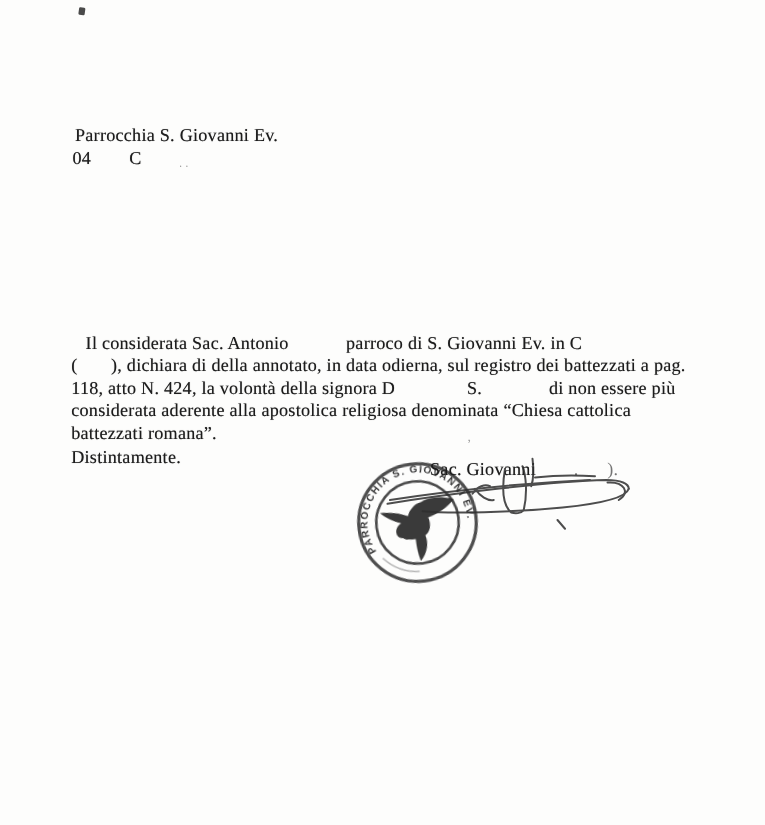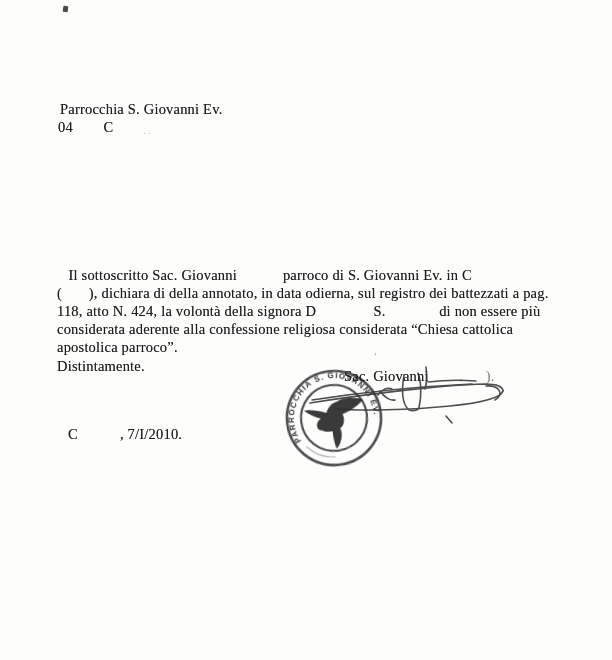--- a/index.html
+++ b/index.html
@@ -53,25 +53,25 @@
 
 <div class="page">
 
   <div class="speck"></div>
 
   <div class="line" style="left:60px;top:101px;">Parrocchia S. Giovanni Ev.</div>
   <div class="line" style="left:58px;top:119px;">04        C</div>
   <div class="line faint dots" style="left:143px;top:125px;">··</div>
 
   <div>
-    <div class="line" style="left:57px;top:267px;">   Il sottoscritto Sac. Giovanni            parroco di S. Giovanni Ev. in C</div>
+    <div class="line" style="left:57px;top:267px;">   Il considerata Sac. Antonio            parroco di S. Giovanni Ev. in C</div>
     <div class="line" style="left:57px;top:285px;">(       ), dichiara di della annotato, in data odierna, sul registro dei battezzati a pag.</div>
     <div class="line" style="left:57px;top:303px;">118, atto N. 424, la volontà della signora D               S.              di non essere più</div>
-    <div class="line" style="left:57px;top:321px;">considerata aderente alla confessione religiosa considerata “Chiesa cattolica</div>
-    <div class="line" style="left:57px;top:339px;">apostolica parroco”.</div>
+    <div class="line" style="left:57px;top:321px;">considerata aderente alla apostolica religiosa denominata “Chiesa cattolica</div>
+    <div class="line" style="left:57px;top:339px;">battezzati romana”.</div>
     <div class="line" style="left:57px;top:358px;">Distintamente.</div>
   </div>
 
   <div class="artifact faint" style="left:374px;top:344px;">,</div>
 
   <svg class="stamp-svg" viewBox="0 0 106 106" aria-hidden="true">
     <circle cx="53" cy="53" r="47" fill="none" stroke="#262626" stroke-width="2.6" opacity="0.88"></circle>
     <circle cx="53" cy="53" r="33" fill="none" stroke="#262626" stroke-width="2.1" opacity="0.9"></circle>
     <path id="ringPath" d="M 17.7 71.8 A 40 40 0 1 1 88.3 71.8" fill="none"></path>
     <text class="stamp-ring-text">
@@ -91,15 +91,14 @@
       <path d="M128,29 C145,27 162,27 176,28"></path>
       <path d="M10,50 C60,42 140,32 185,31 C197,31 203,34 203,38"></path>
       <path d="M203,38 C201,45 180,50 150,53 C110,57 60,58 38,56"></path>
       <path d="M12,47 C70,38 130,33 172,31"></path>
       <path d="M186,33 C199,32 205,41 195,47"></path>
       <path d="M146,63 L152,70"></path>
       <path d="M78,42 C82,36 88,34 92,36 M80,38 C84,44 90,48 95,47"></path>
     </g>
   </svg>
 
-  <div class="line" style="left:68px;top:426px;">C           , 7/I/2010.</div>
 
 </div>
 
 </body></html>

